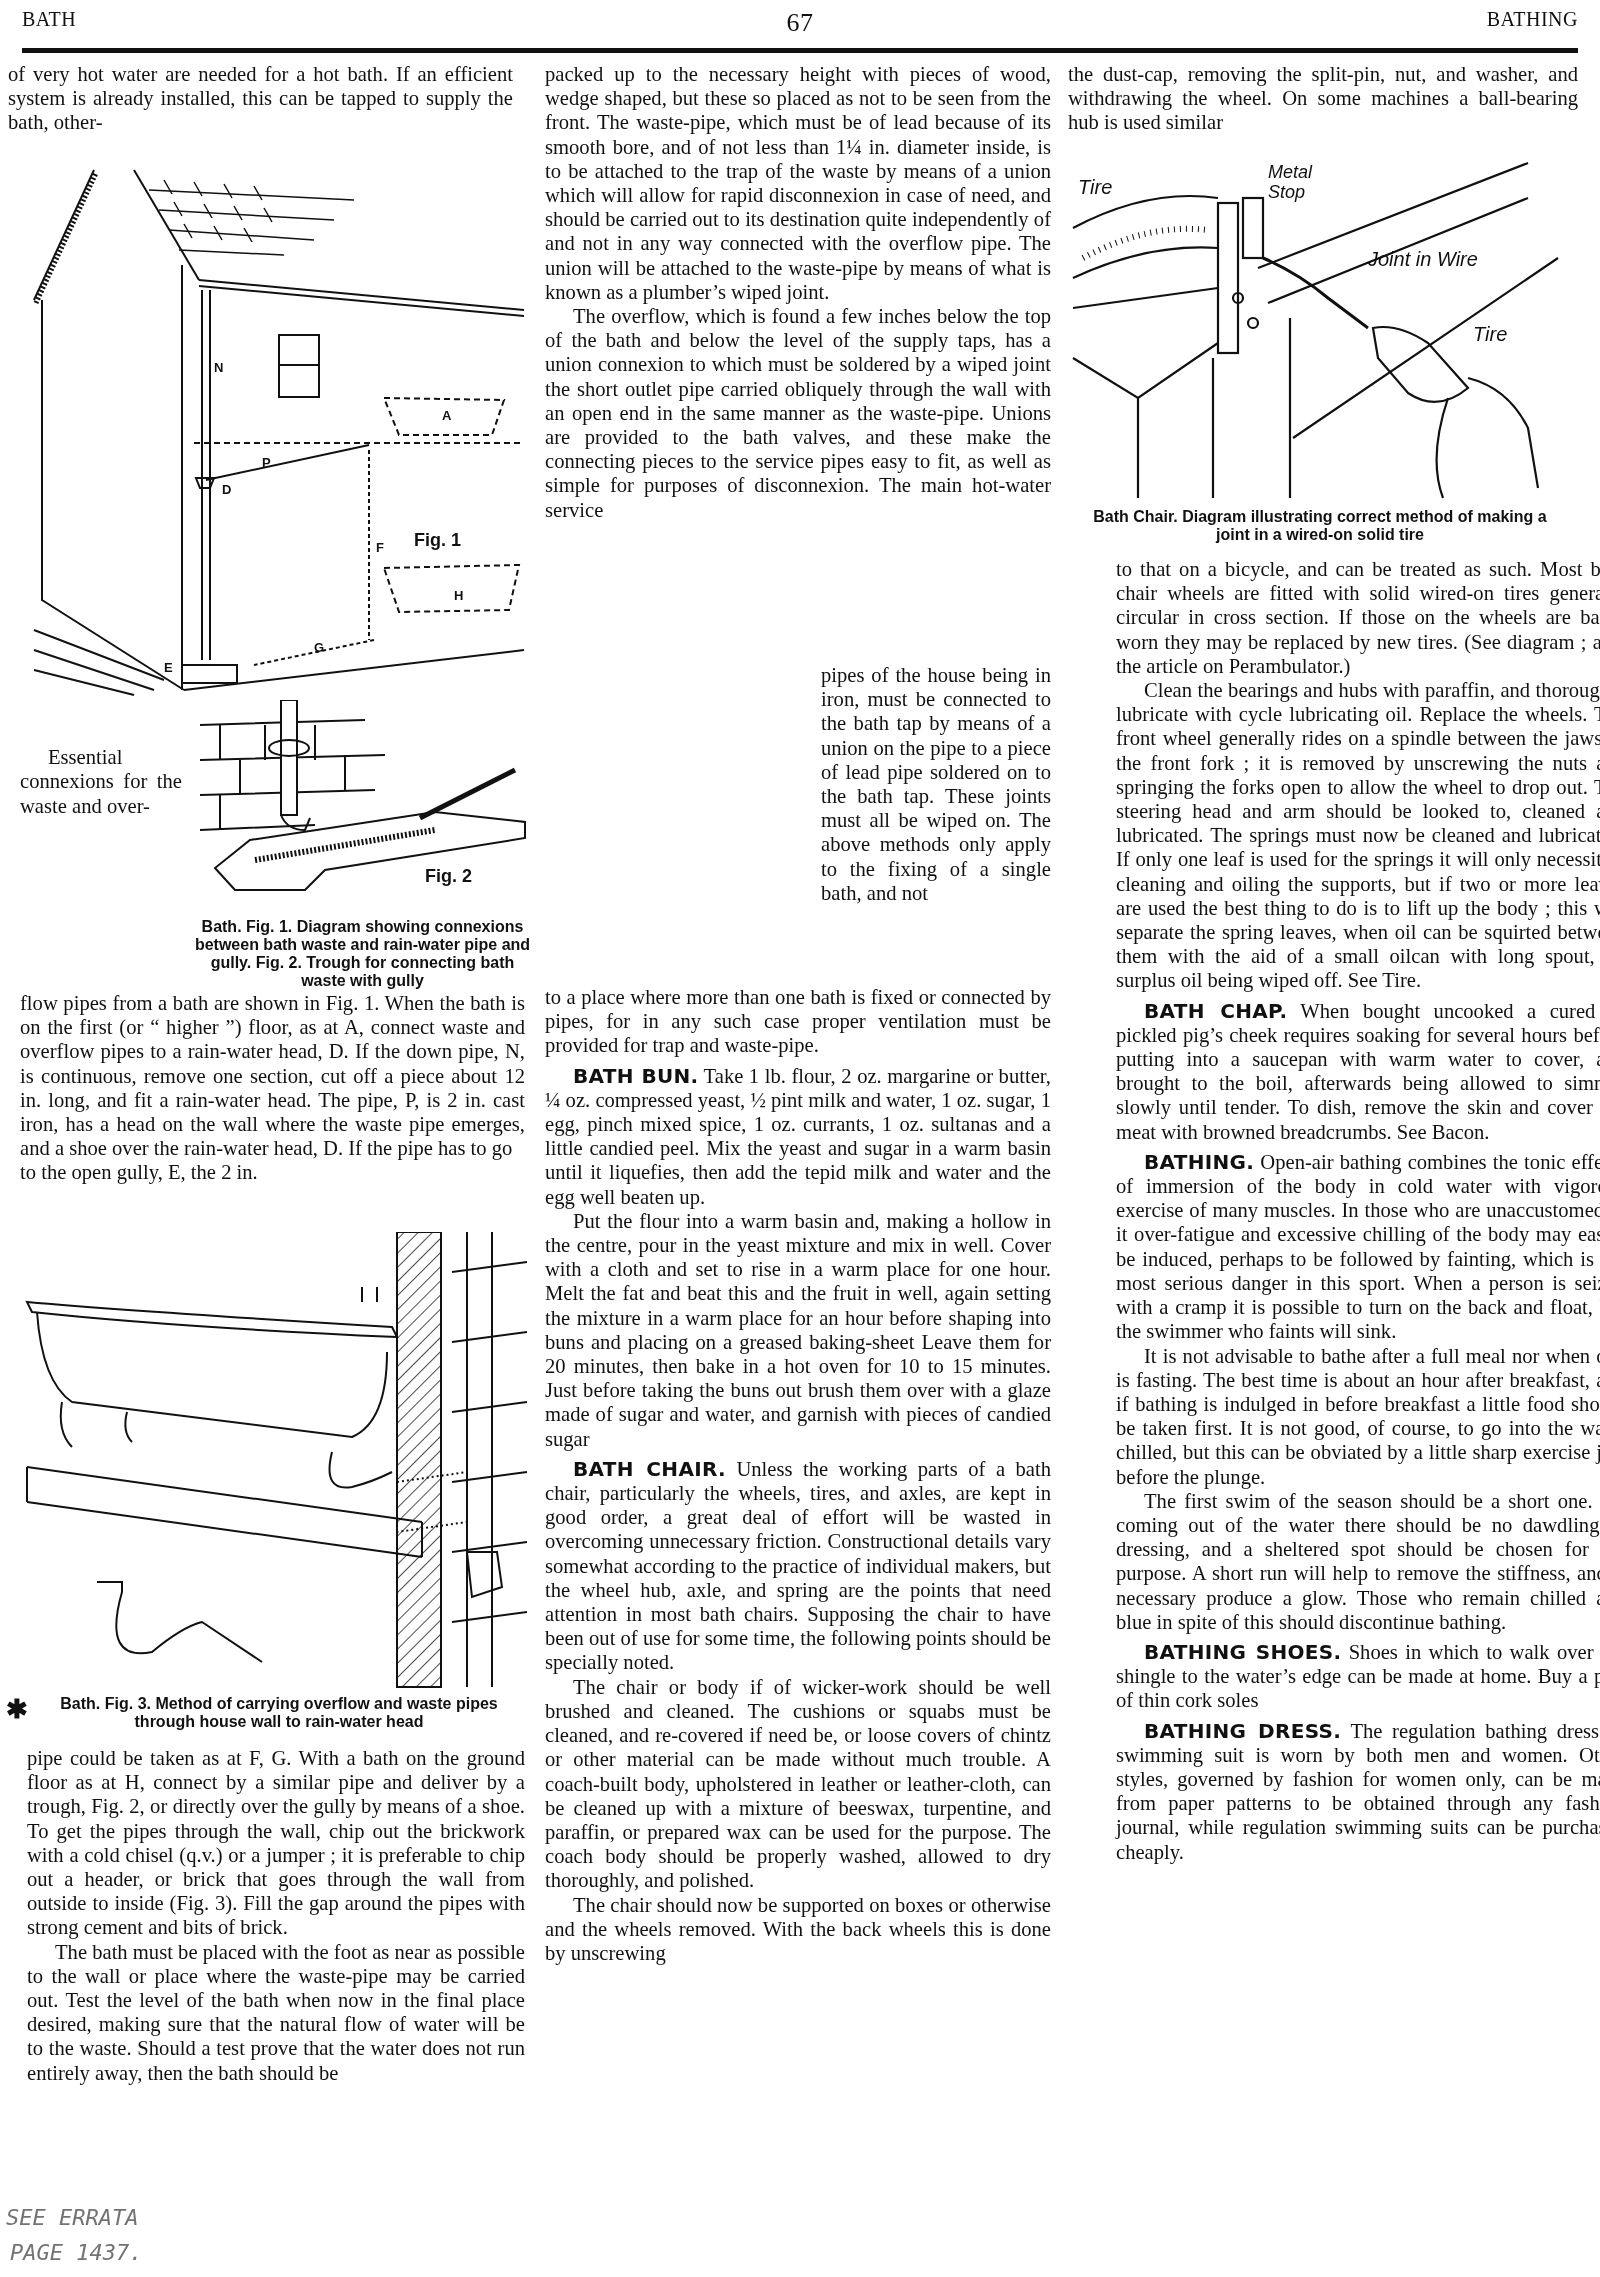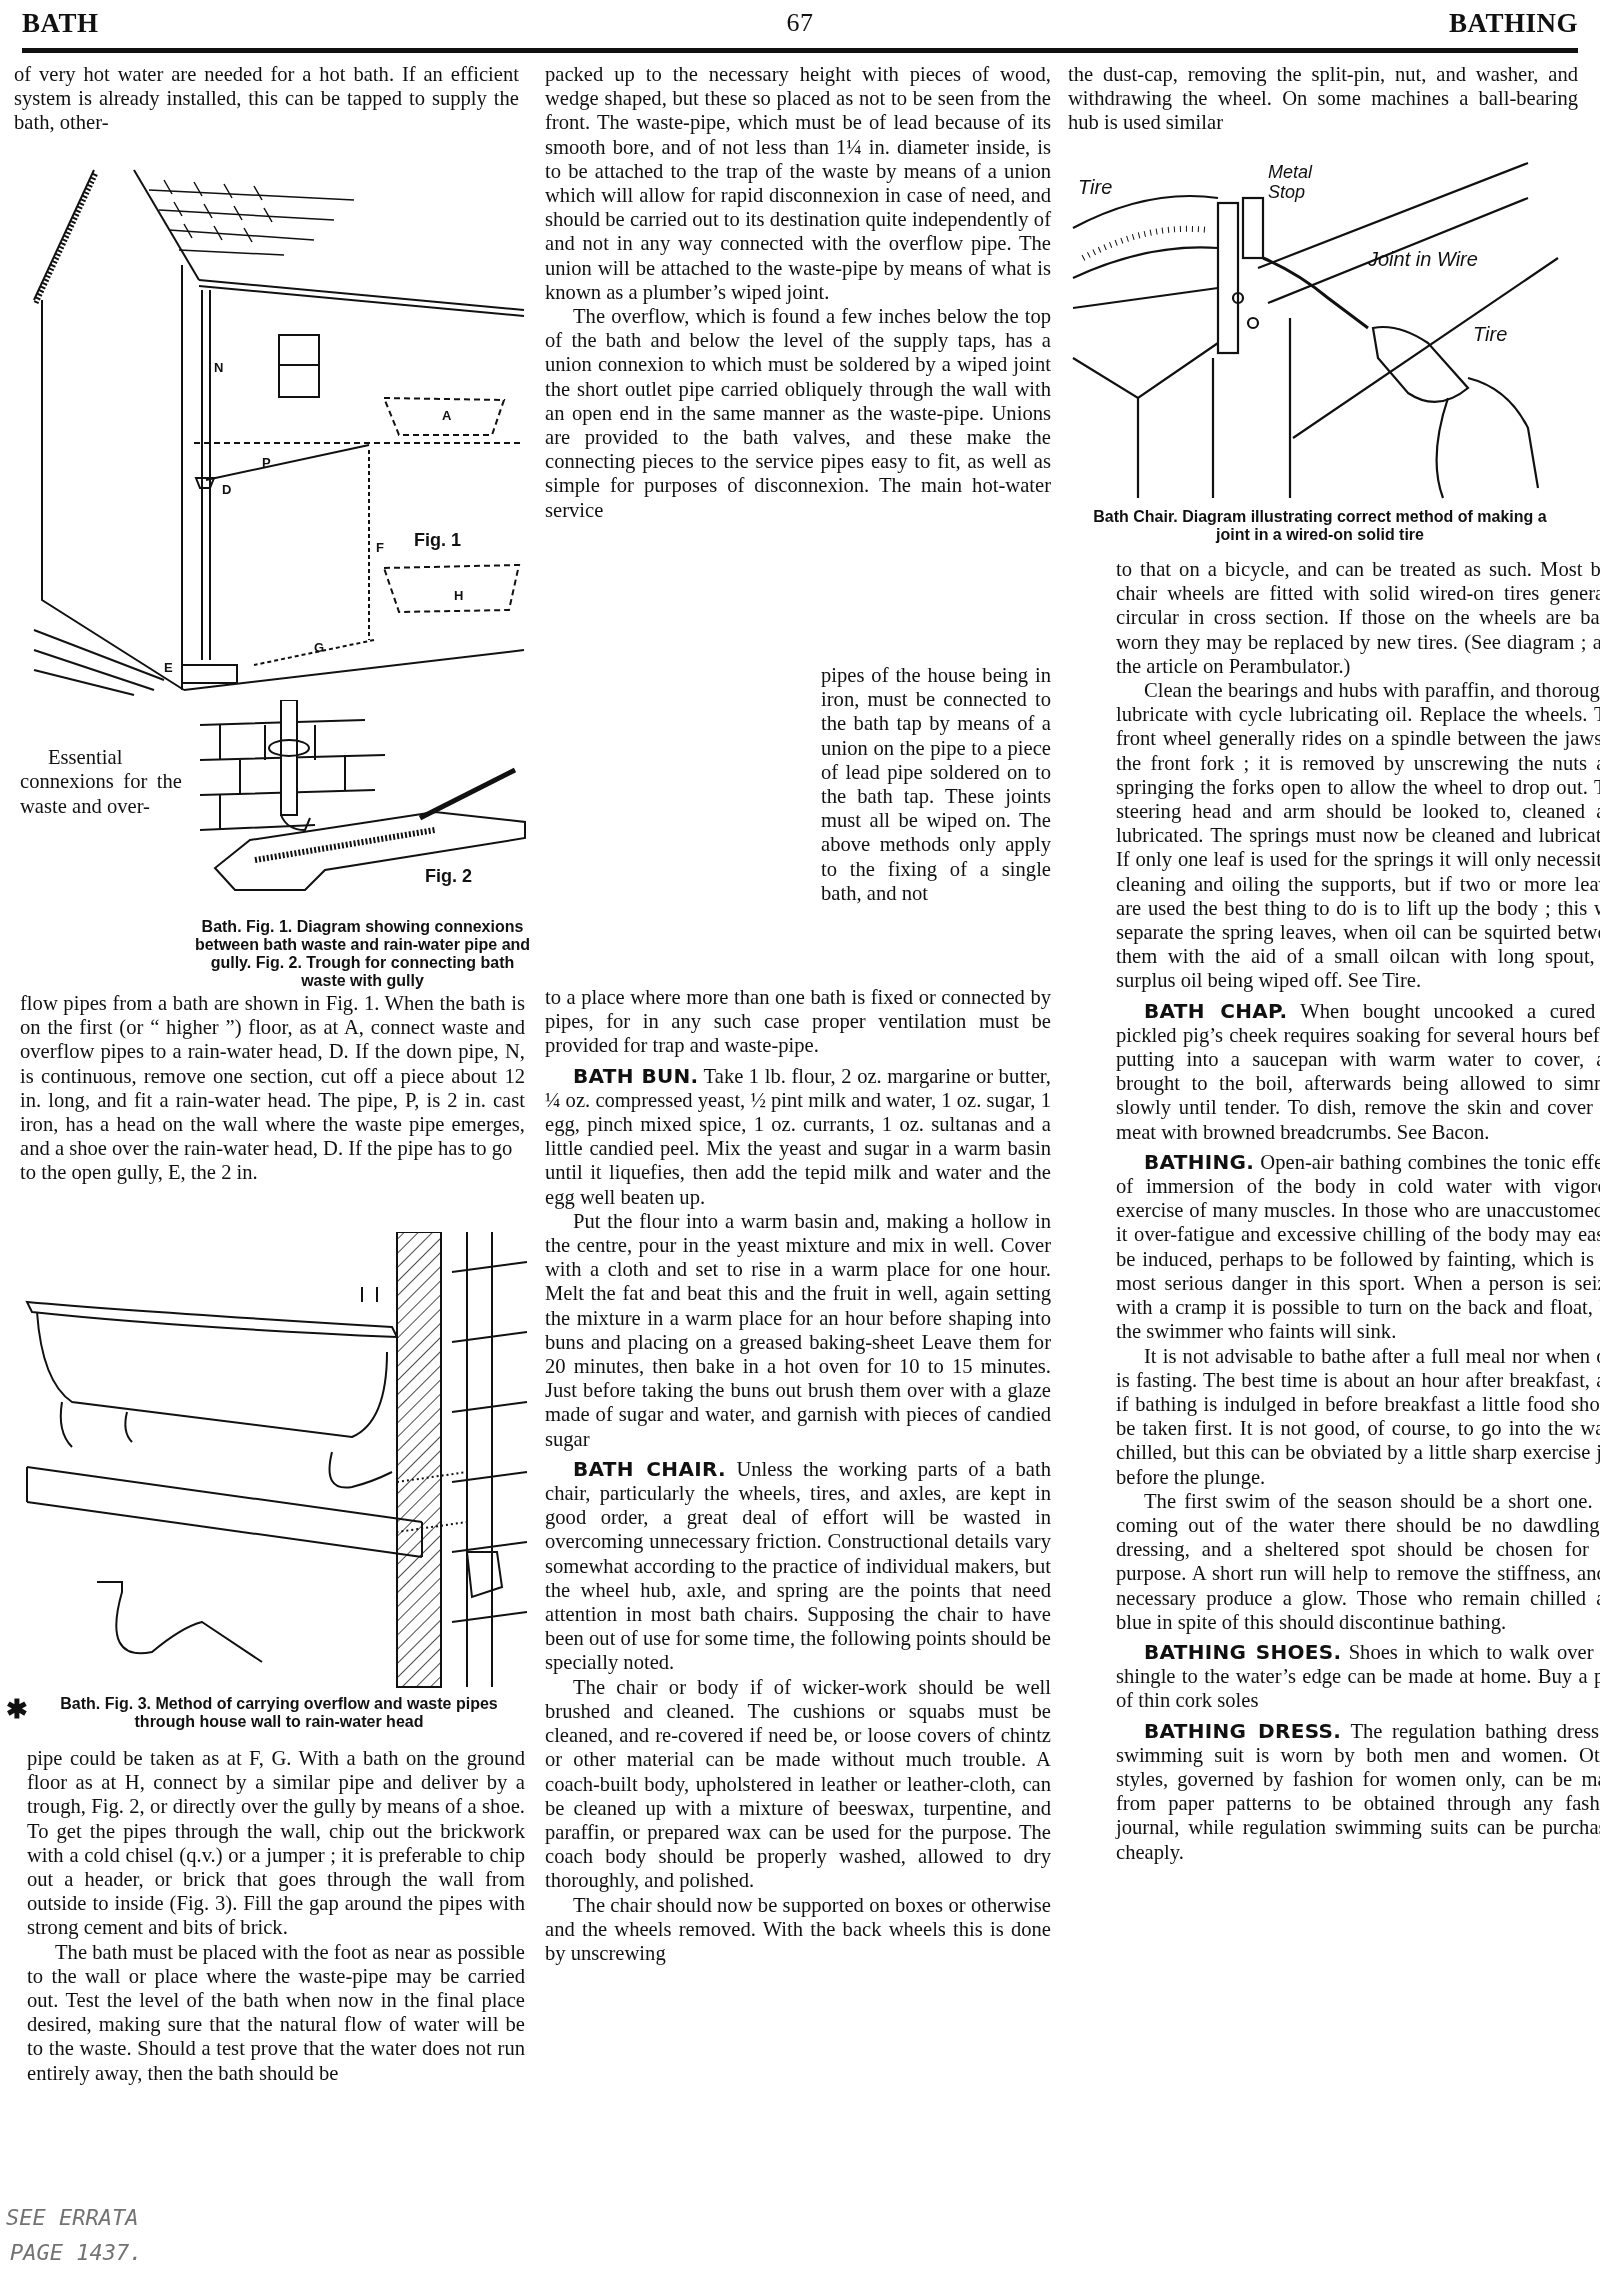--- a/index.html
+++ b/index.html
@@ -1,19 +1,19 @@
 <!DOCTYPE html>
 <html><head>
 <meta charset="utf-8">
 <style>
   html, body { margin:0; padding:0; background:#ffffff; }
   body { width:1600px; height:2277px; position:relative; overflow:hidden;
          font-family:"Liberation Serif","DejaVu Serif",serif; color:#111; }
   .runhead { position:absolute; top:8px; left:22px; right:22px; height:40px; }
-  .runhead .l, .runhead .r, .runhead .c { position:absolute; top:0; font-weight:bold; font-size:27px; letter-spacing:0.5px; }
+  .runhead .l, .runhead .r, .runhead .c { position:absolute; top:0; font-weight:normal; font-size:20px; letter-spacing:0.5px; }
   .runhead .l { left:0; }
   .runhead .r { right:0; }
   .runhead .c { left:50%; transform:translateX(-50%); font-weight:normal; font-size:26px; }
   .rule { position:absolute; top:48px; left:22px; right:22px; height:5px; background:#111; }
 
   .col { position:absolute; font-size:20.6px; line-height:24.2px; text-align:justify; }
   .col p { margin:0; text-indent:0; }
   .col p.ind { text-indent:28px; }
   .hw { font-family:"DejaVu Sans","Liberation Sans",sans-serif; font-weight:bold; font-size:20px; letter-spacing:0.3px; }
   .cap { font-family:"Liberation Sans","DejaVu Sans",sans-serif; font-weight:bold; font-size:16px; line-height:18px; text-align:center; }
@@ -25,21 +25,21 @@
 </head>
 <body>
 
 <div class="runhead">
   <span class="l">BATH</span>
   <span class="c">67</span>
   <span class="r">BATHING</span>
 </div>
 <div class="rule"></div>
 
-<div class="col" style="left:14px; top:62px; width:505px;">
+<div class="col" style="left:8px; top:62px; width:505px;">
   <p>of very hot water are needed for a hot bath. If an efficient system is already installed, this can be tapped to supply the bath, other-</p>
 </div>
 
 <div class="figbox" style="left:14px; top:160px; width:515px; height:540px;">
   <svg width="515" height="540" viewBox="0 0 515 540">
     <g stroke="#111" fill="none" stroke-width="2">
 
       <path d="M20 140 L80 10"></path>
       <path d="M22 143 L82 13" stroke-width="5" stroke-dasharray="2 2"></path>
 

